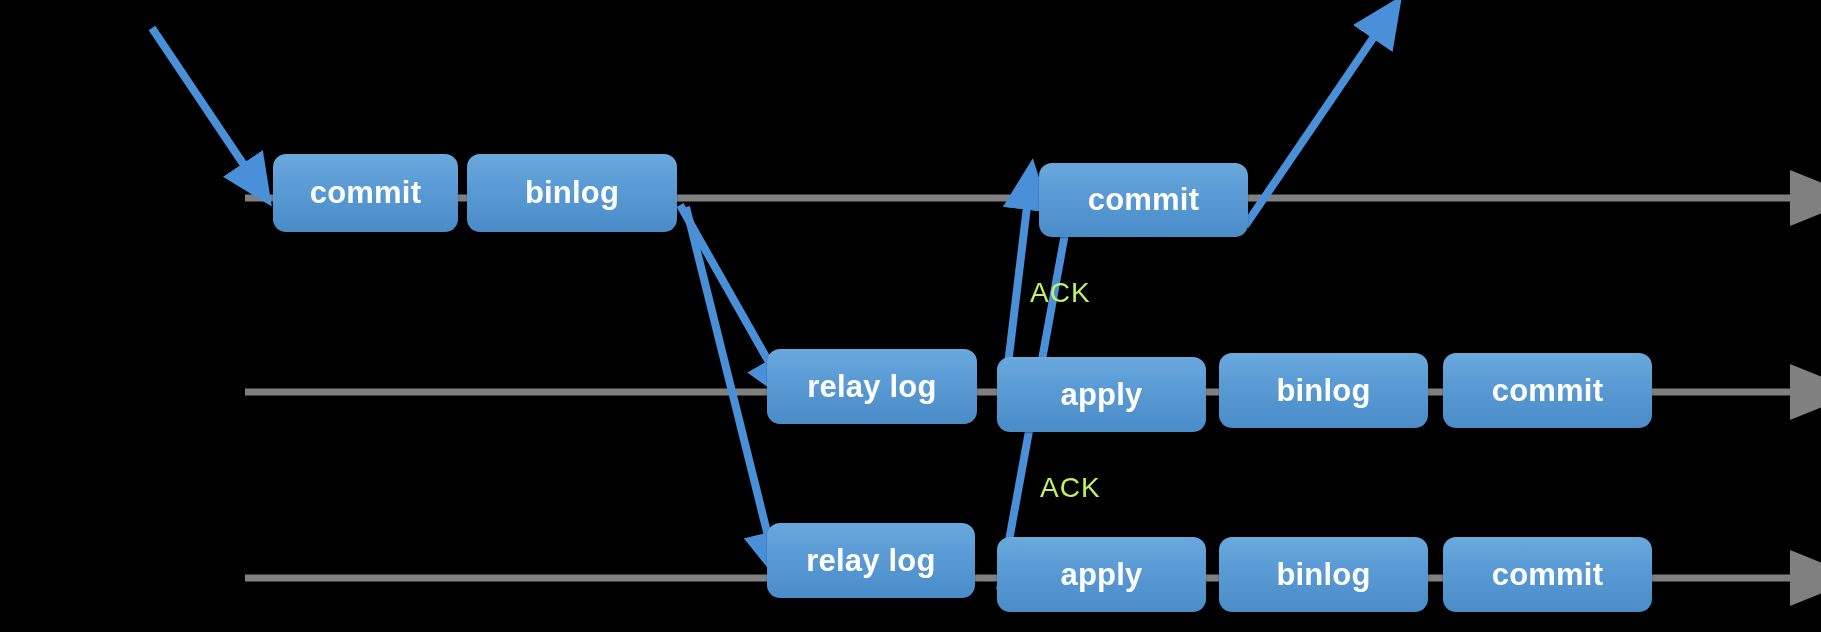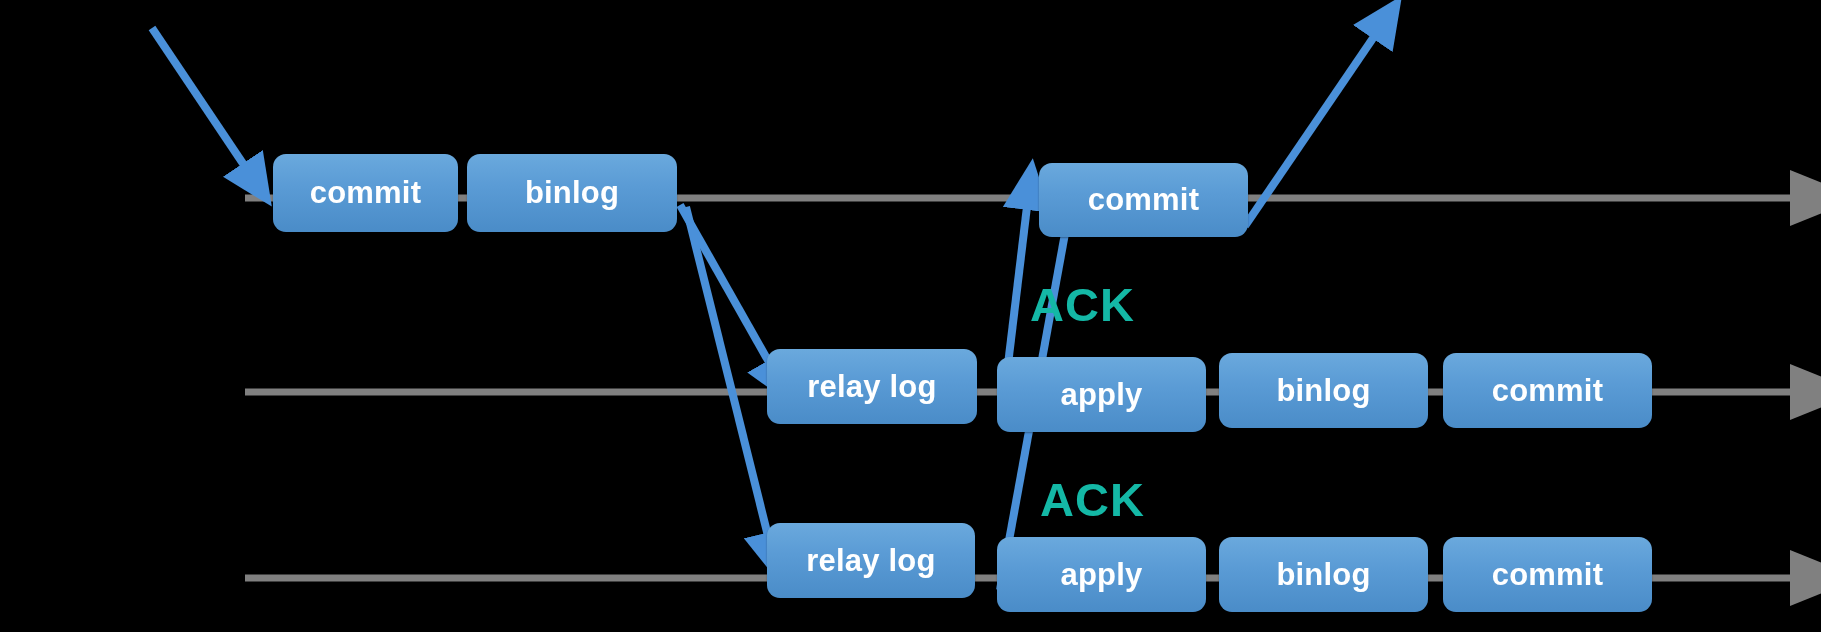--- a/index.html
+++ b/index.html
@@ -31,23 +31,23 @@
     font-weight: bold;
     font-size: 31px;
     letter-spacing: .2px;
     background: linear-gradient(to bottom, #6aa9dd 0%, #5a9bd5 42%, #4a8cc8 100%);
     box-shadow: 0 1px 2px rgba(0,0,0,.35);
     white-space: nowrap;
     z-index: 5;
   }
   .ack-label {
     position: absolute;
-    color: #14b8a6;
-    font-size: 47px;
-    font-weight: bold;
+    color: #bef264;
+    font-size: 28px;
+    font-weight: normal;
     letter-spacing: 1px;
     z-index: 4;
     white-space: nowrap;
   }
 </style>
 </head>
 <body>
 
 <div id="stage">
 

